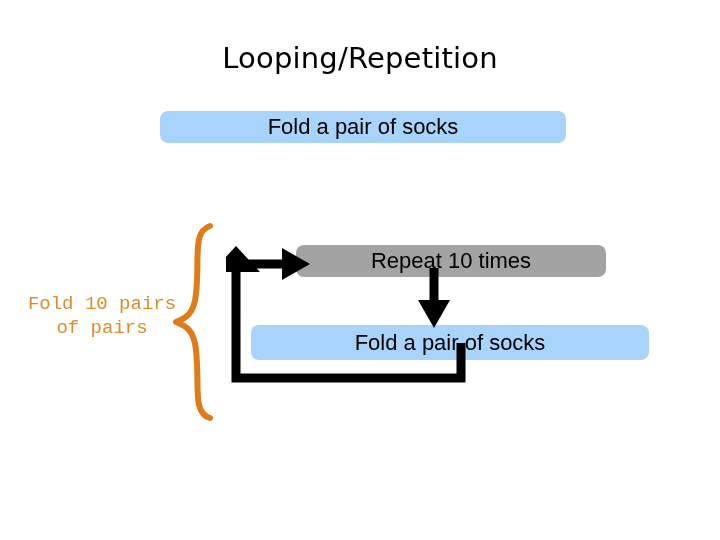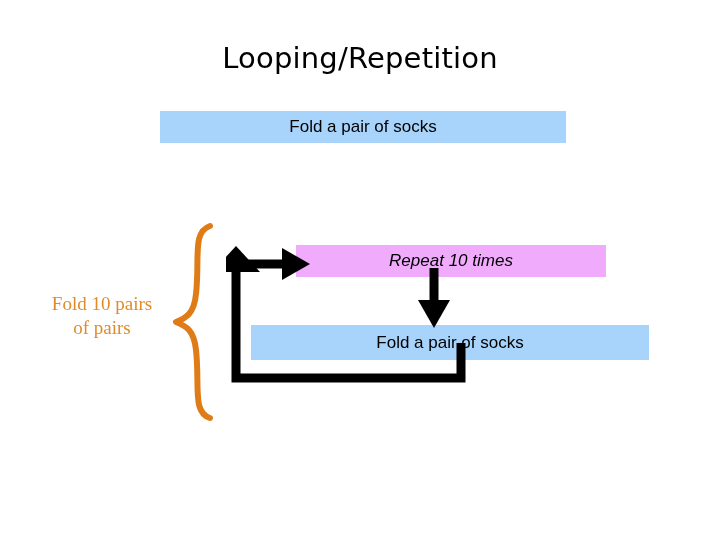--- a/index.html
+++ b/index.html
@@ -28,52 +28,52 @@
     font-size: 29px;
     color: #000000;
     letter-spacing: 0.2px;
   }
   .band {
     position: absolute;
     display: flex;
     align-items: center;
     justify-content: center;
     font-family: "Liberation Sans", sans-serif;
-    font-size: 17px;
+    font-size: 22px;
     color: #000000;
+    border-radius: 8px;
   }
   #band-top {
     left: 160px;
     top: 111px;
     width: 406px;
     height: 32px;
     background: #a8d3fb;
   }
   #band-repeat {
     left: 296px;
     top: 245px;
     width: 310px;
     height: 32px;
-    background: #f0abfc;
-    font-style: italic;
+    background: #a3a3a3;
   }
   #band-inner {
     left: 251px;
     top: 325px;
     width: 398px;
     height: 35px;
     background: #a8d3fb;
   }
   #left-label {
     position: absolute;
     left: 12px;
     top: 292px;
     width: 180px;
     text-align: center;
-    font-family: Liberation Serif, serif;
+    font-family: Liberation Mono, monospace;
     font-size: 19px;
     line-height: 24px;
     color: #e08b2a;
   }
   #brace {
     position: absolute;
     left: 170px;
     top: 222px;
     width: 48px;
     height: 200px;

